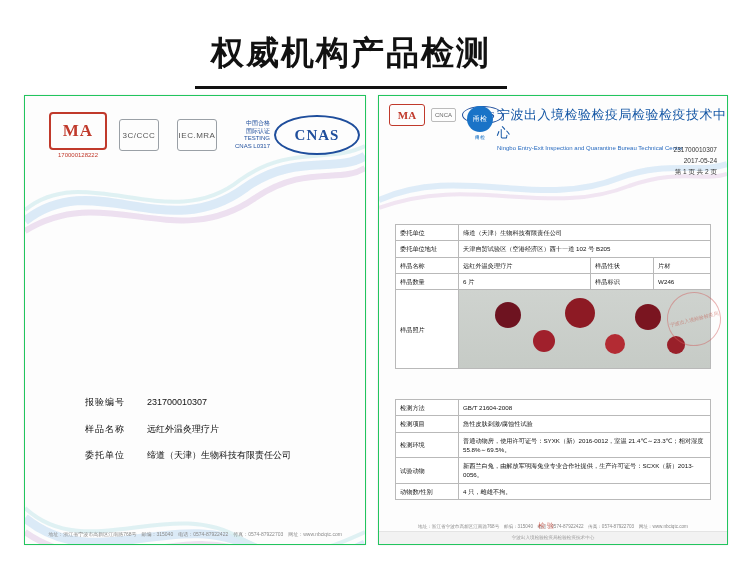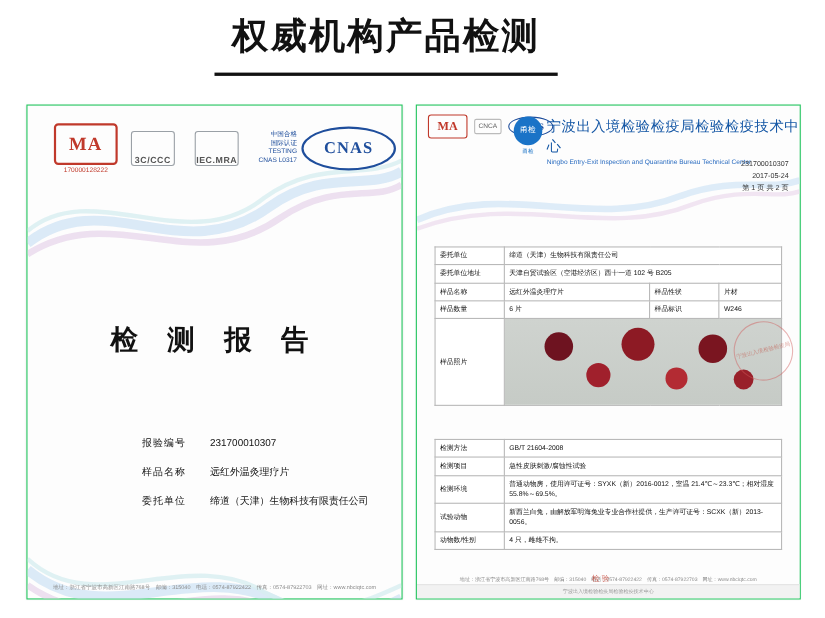--- a/index.html
+++ b/index.html
@@ -5,21 +5,21 @@
   html,body{margin:0;padding:0;}
   body{
     width:750px;height:562px;
     background:#ffffff;
     font-family:"Liberation Sans","DejaVu Sans",sans-serif;
     position:relative;
     overflow:hidden;
   }
   
   .page-title-wrap{
-    position:absolute;left:0;top:5px;width:702px;
+    position:absolute;left:0;top:25px;width:702px;
     display:flex;justify-content:center;align-items:center;
   }
   .page-title{
     font-family:"DejaVu Serif","Liberation Serif",serif;
     font-size:33px;font-weight:bold;color:#111;
     letter-spacing:2px;
     padding:6px 16px 10px 16px;
     border-bottom:3px solid #111;
     border-top:0;
   }
@@ -50,31 +50,31 @@
   .cma-wrap{display:flex;flex-direction:column;align-items:center;}
   .cnas-oval{
     width:82px;height:36px;border:2px solid #1f4e9c;border-radius:50%;
     color:#1f4e9c;display:flex;align-items:center;justify-content:center;
     font-weight:bold;font-size:15px;letter-spacing:1px;
     font-family:"Liberation Serif",serif;
   }
   .cnas-txt{font-size:6px;color:#1f4e9c;line-height:1.25;margin-left:4px;}
   .mini-logo{
     width:38px;height:30px;border:1.5px solid #9aa0a6;border-radius:3px;
-    display:flex;align-items:flex-end;justify-content:center;
-    font-size:8px;color:#555;font-weight:bold;letter-spacing:.5px;
+    display:flex;align-items:center;justify-content:center;
+    font-size:8px;color:#555;font-weight:normal;letter-spacing:.5px;
   }
 
   
   .report-title{
     position:absolute;left:0;width:340px;text-align:center;top:196px;
     font-family:"DejaVu Serif","Liberation Serif",serif;
     font-size:25px;font-weight:bold;color:#111;letter-spacing:9px;
   }
-  .kv-list{position:absolute;left:60px;top:300px;width:250px;font-size:9px;color:#222;margin-left:44px;}
+  .kv-list{position:absolute;left:60px;top:300px;width:250px;font-size:9px;color:#222;}
   .kv-row{display:flex;margin-bottom:13px;line-height:1.5;}
   .kv-label{width:62px;flex:0 0 62px;color:#111;letter-spacing:1px;}
   .kv-value{flex:1;border-bottom:0;color:#111;}
   .sheet-date{
     position:absolute;left:0;width:340px;text-align:center;top:424px;
     font-size:10px;color:#111;letter-spacing:2px;
   }
   .footer-bar{
     position:absolute;left:0;bottom:6px;width:340px;text-align:center;
     font-size:5px;color:#8a8a8a;line-height:1.5;
@@ -178,21 +178,20 @@
       <div class="cnas-txt" style="text-align:right;margin-right:4px;">
         <div>中国合格</div>
         <div>国际认证</div>
         <div>TESTING</div>
         <div>CNAS L0317</div>
       </div>
       <div class="cnas-oval">CNAS</div>
     </div>
   </div>
 
-  <div class="report-title">检 测 报 告</div>
 
   <div class="kv-list">
     <div class="kv-row">
       <div class="kv-label">报验编号</div>
       <div class="kv-value">231700010307</div>
     </div>
     <div class="kv-row">
       <div class="kv-label">样品名称</div>
       <div class="kv-value">远红外温灸理疗片</div>
     </div>

